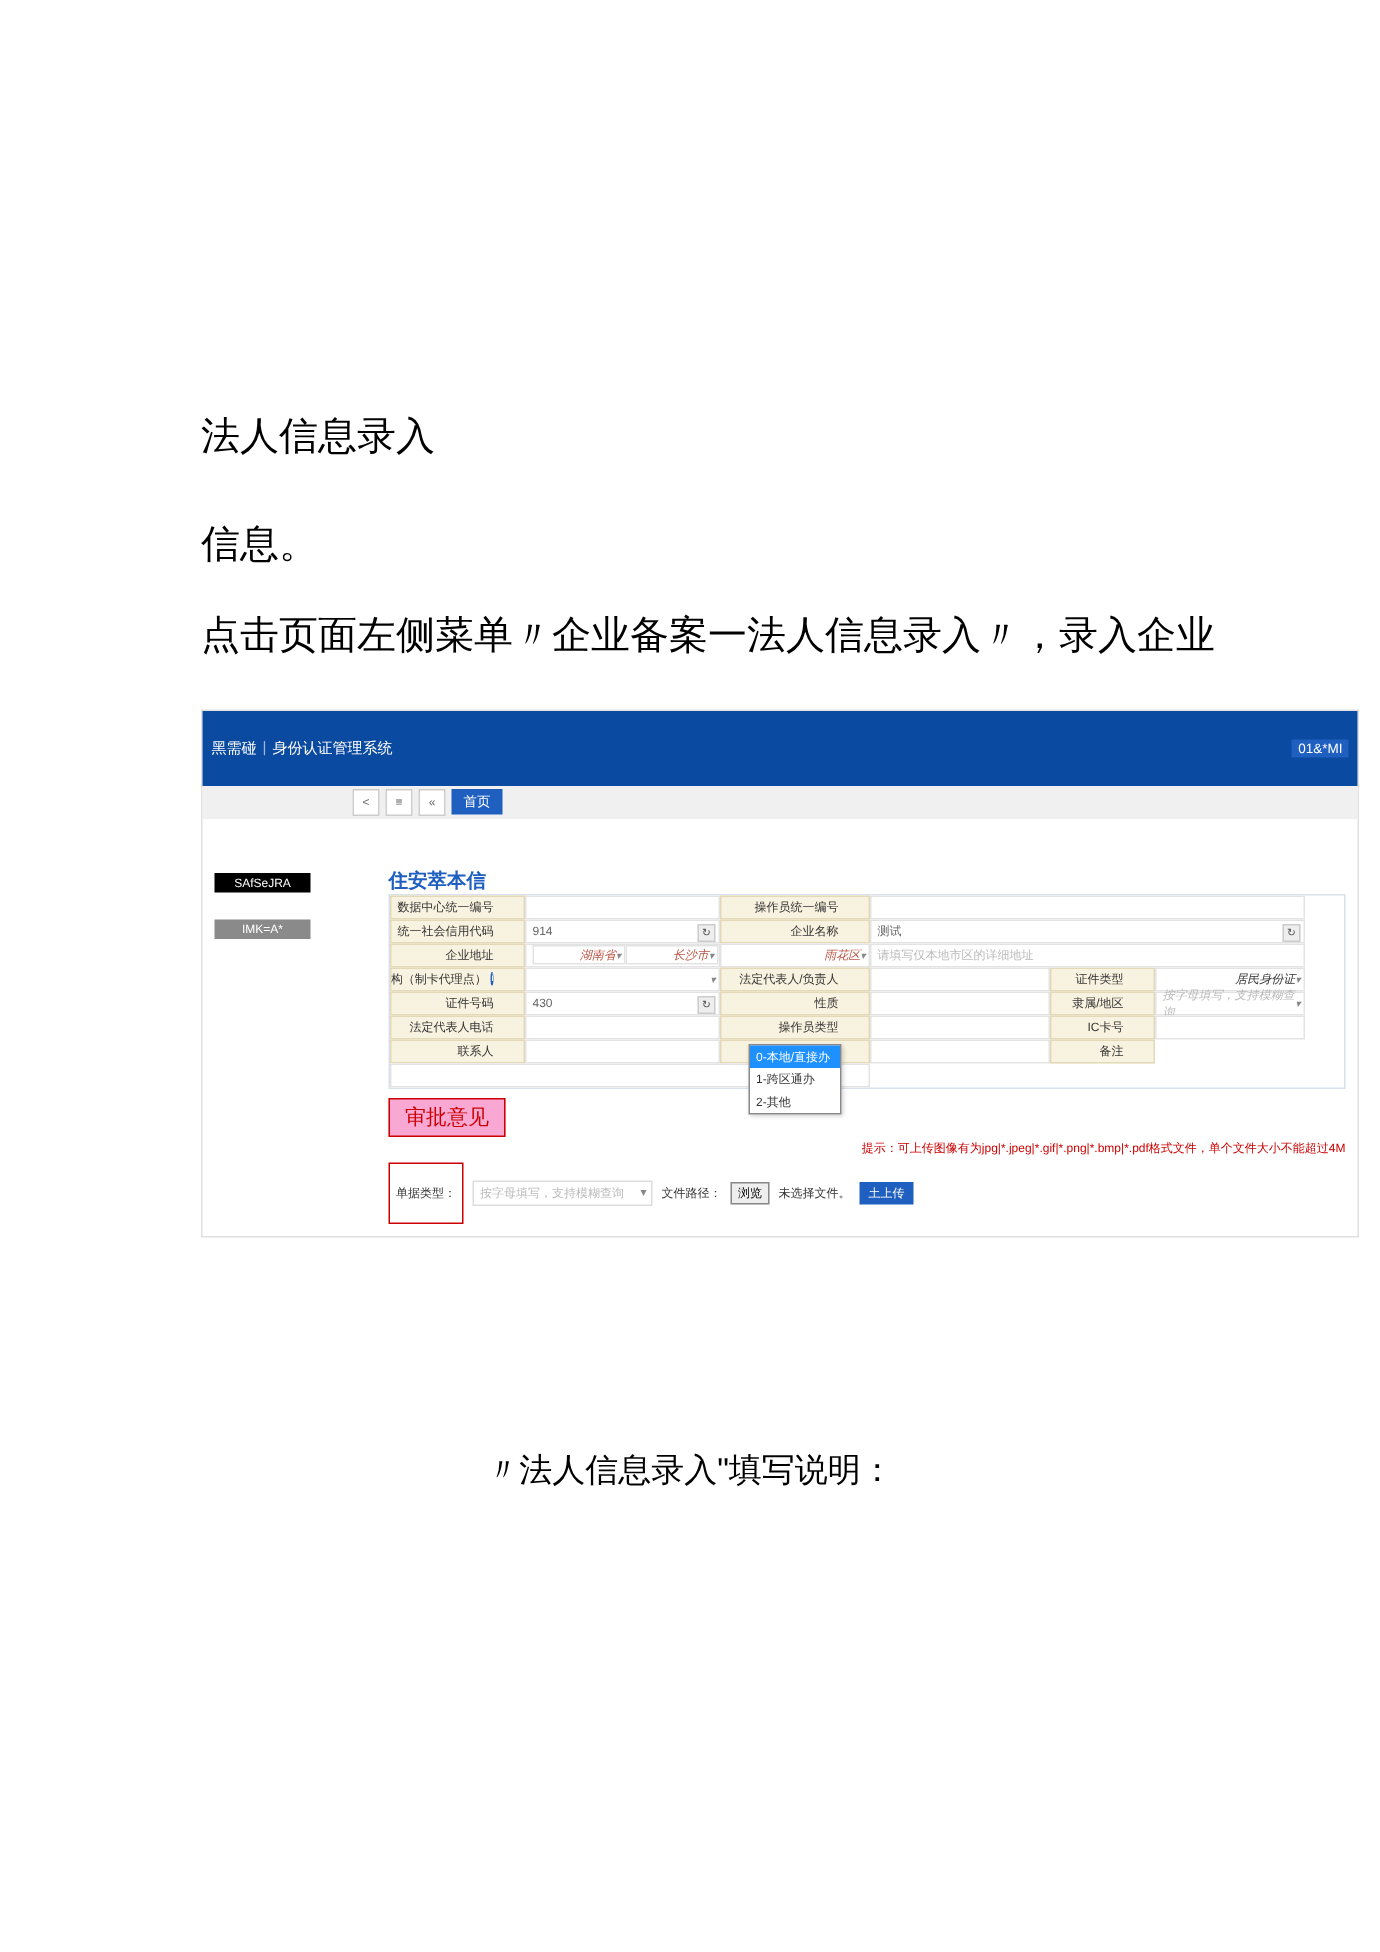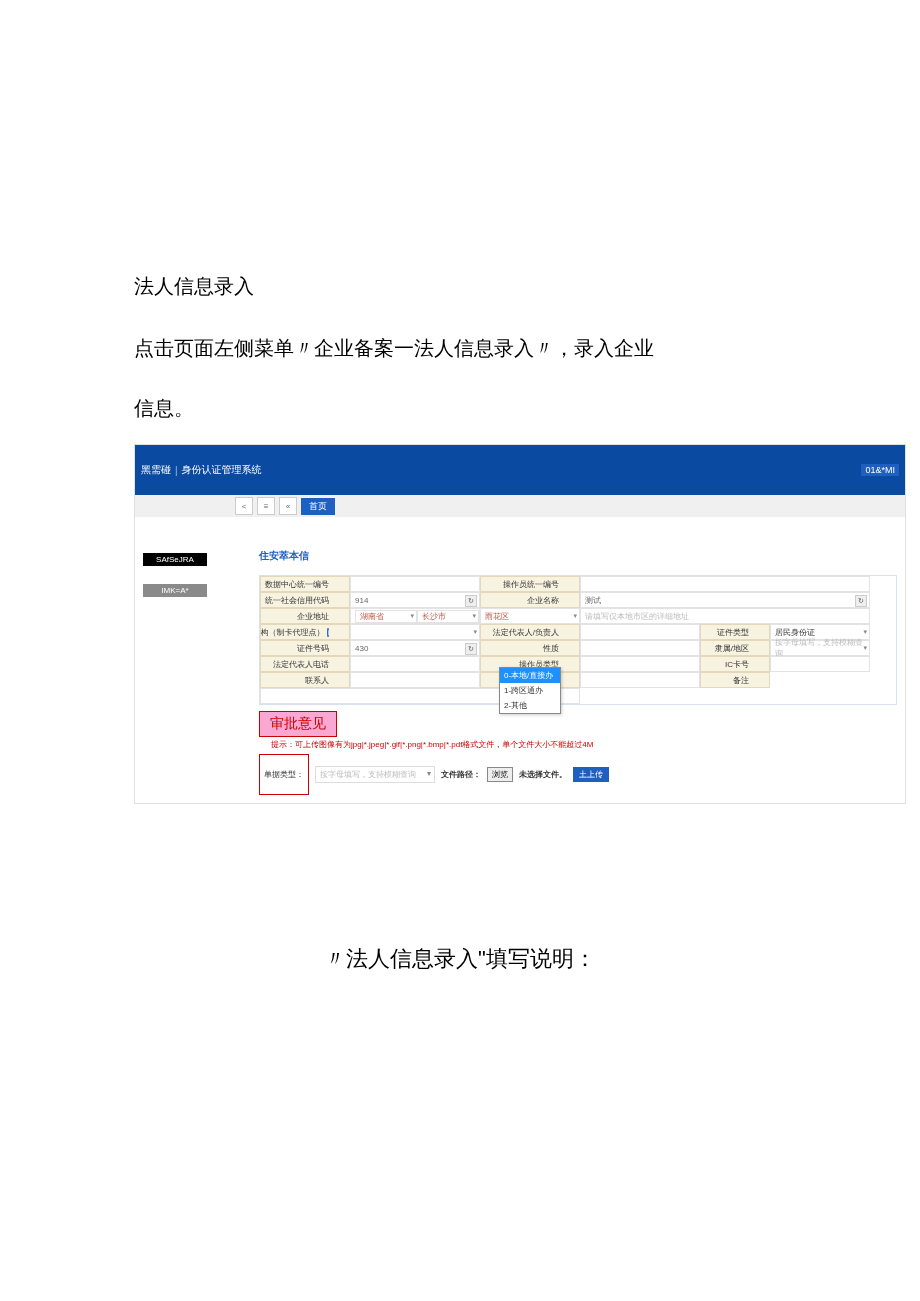--- a/index.html
+++ b/index.html
@@ -6,21 +6,21 @@
     margin: 0;
     padding: 0;
     background: #ffffff;
     font-family: "Microsoft YaHei", "SimSun", sans-serif;
     width: 920px;
   }
   .page {
     padding: 270px 0 0 0;
   }
   .doc-text {
-    font-size: 20px;
+    font-size: 26px;
     color: #000;
     line-height: 1.6;
     margin: 0 0 30px 134px;
   }
   .doc-text.p2 { margin-bottom: 28px; }
   .doc-text.p3 { margin-bottom: 20px; }
 
   .screenshot {
     margin-left: 134px;
     width: 770px;
@@ -104,23 +104,23 @@
   .side-btn.grey {
     background: #8a8a8a;
   }
 
   .content {
     flex: 1;
     padding: 32px 8px 8px 8px;
   }
   .section-title {
     color: #1f5fc0;
-    font-size: 10px;
+    font-size: 13px;
     font-weight: bold;
-    margin-bottom: 12px;
+    margin-bottom: 0;
   }
 
   .form-grid {
     display: grid;
     grid-template-columns: 90px 130px 100px 120px 70px 100px;
     grid-auto-rows: 16px;
     border: 1px solid #d9e2ec;
   }
   .form-grid .lbl {
     background: #f8f3e0;
@@ -161,22 +161,23 @@
     justify-content: center;
     color: #555;
   }
   .form-grid .sel {
     background: #fff;
     border: 0.5px solid #e3e3e3;
     font-size: 8px;
     color: #b54;
     display: flex;
     align-items: center;
-    justify-content: space-between;
+    justify-content: flex-end;
     padding: 0 2px 0 4px;
+    font-style: italic;
   }
   .form-grid .sel .caret {
     color: #888;
     font-size: 7px;
   }
   .span2 { grid-column: span 2; }
   .span3 { grid-column: span 3; }
   .form-grid .info-icon {
     background:#1f5fc0;
     color:#fff;
@@ -224,21 +225,22 @@
 
   .attach-title {
     color: #1f5fc0;
     font-size: 10px;
     font-weight: bold;
     margin-top: 16px;
   }
   .attach-tip {
     color: #c00;
     font-size: 8px;
-    margin: 2px 0 4px 12px;
+    margin: 2px 0 4px 0;
+    text-align: right;
   }
   .attach-row {
     display: flex;
     align-items: center;
     gap: 6px;
     font-size: 8px;
   }
   .attach-row .lbla {
     color: #333;
     border: 1px solid #c00;
@@ -249,21 +251,21 @@
     border: 1px solid #ddd;
     padding: 2px 18px 2px 4px;
     position: relative;
   }
   .attach-row .sela::after {
     content: "▾";
     position: absolute;
     right: 3px;
     color: #888;
   }
-  .attach-row .txt { color:#333;font-weight:bold; }
+  .attach-row .txt { color:#333; }
   .attach-row .browse {
     border: 1px solid #888;
     background: #eee;
     padding: 1px 4px;
   }
   .attach-row .upload {
     background: #1f5fc0;
     color: #fff;
     padding: 2px 6px;
   }
@@ -275,22 +277,22 @@
     color: #000;
     margin: 140px 0 0 0;
     text-align: center;
   }
 </style>
 </head>
 <body>
 
 <div class="page">
   <div class="doc-text">法人信息录入</div>
+  <div class="doc-text p3">信息。</div>
   <div class="doc-text p2">点击页面左侧菜单〃企业备案一法人信息录入〃，录入企业</div>
-  <div class="doc-text p3">信息。</div>
 
   <div class="screenshot">
     <div class="app-header">
       <div class="left">
         <span>黑需碰</span>
         <span style="opacity:.6">|</span>
         <span>身份认证管理系统</span>
       </div>
       <div class="right-badge">01&amp;*MI</div>
     </div>

